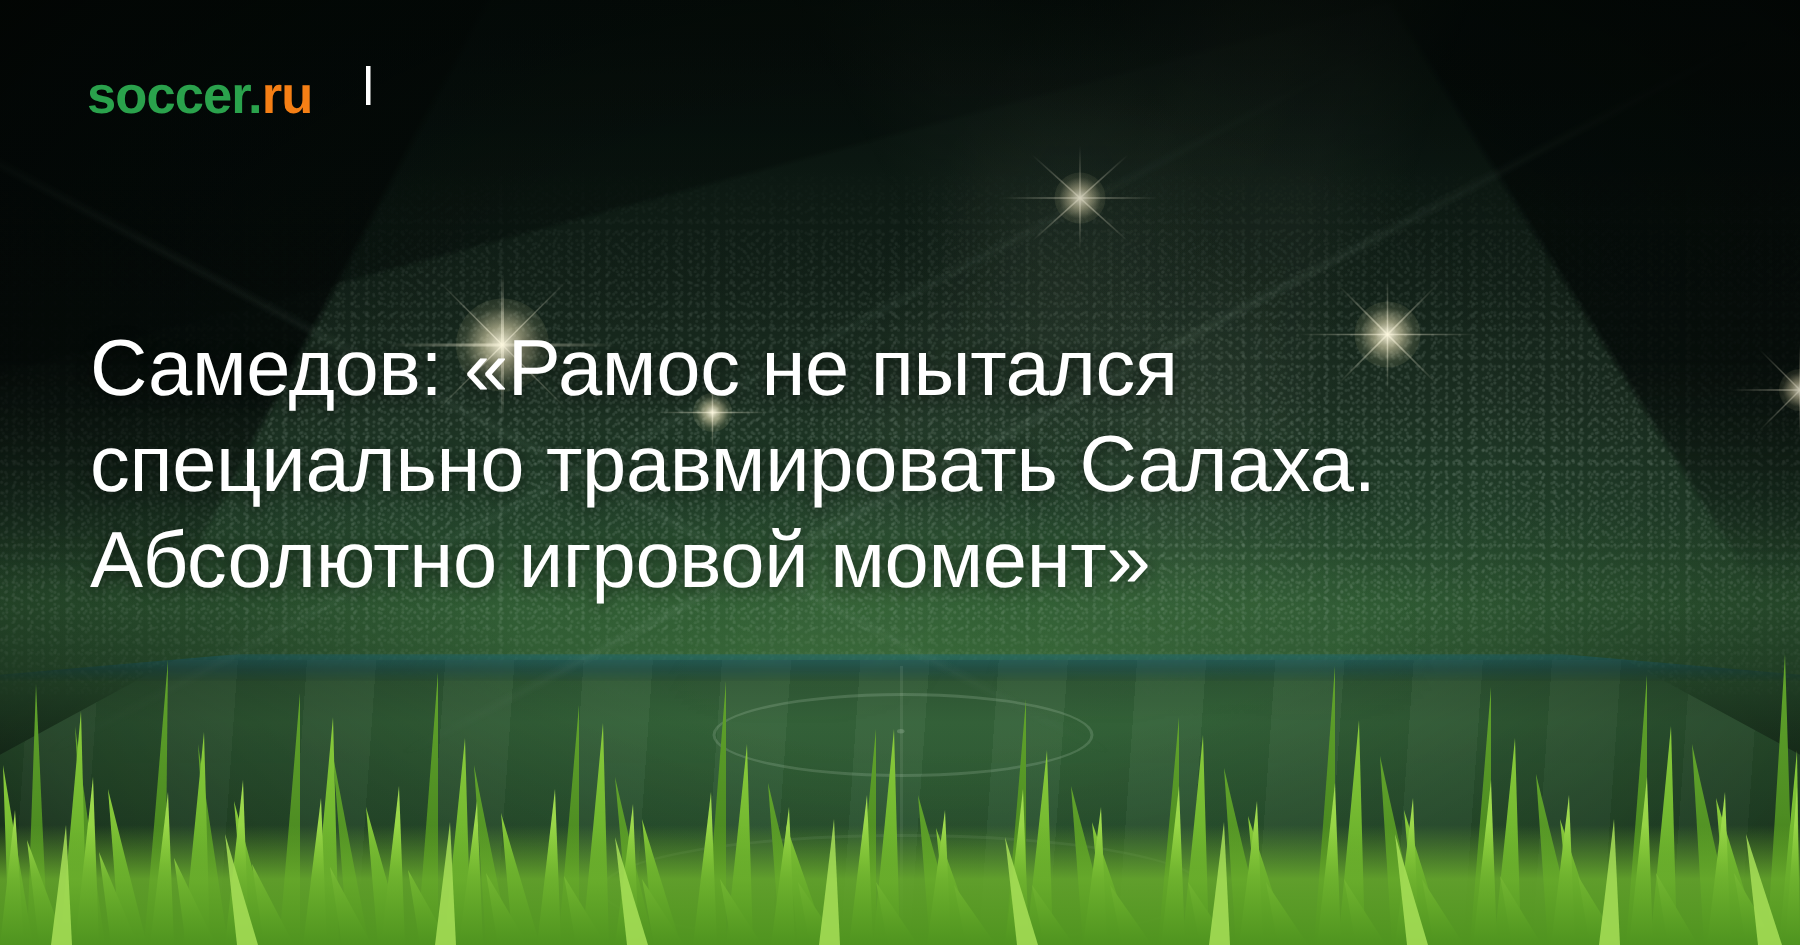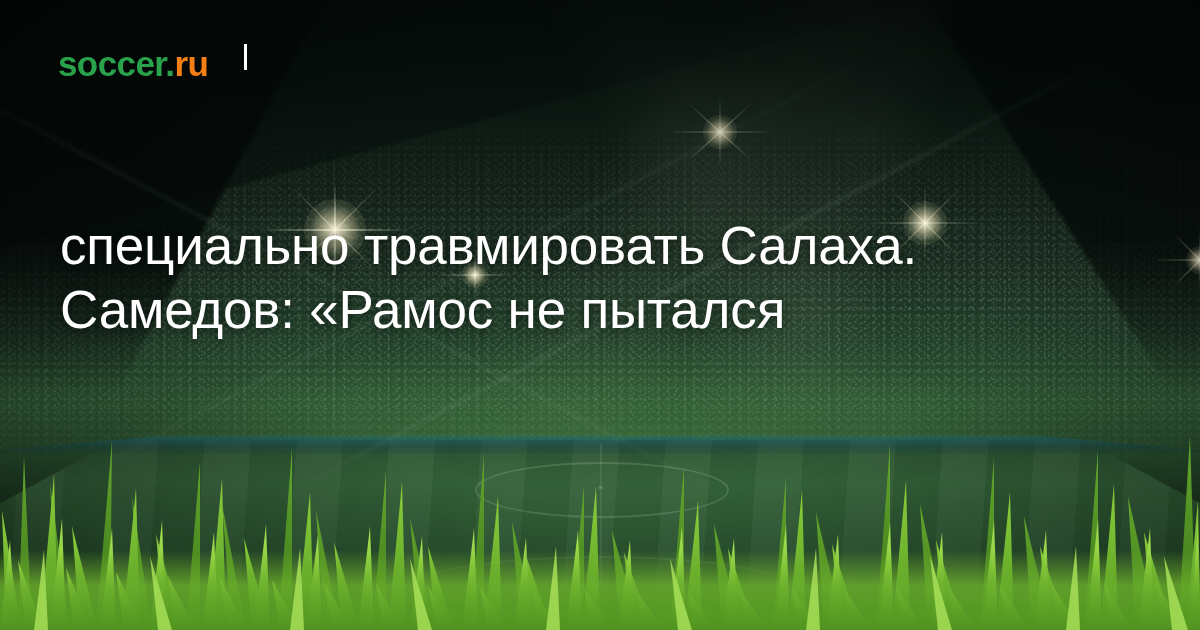--- a/index.html
+++ b/index.html
@@ -511,17 +511,18 @@
   </div>
 
   <div class="header">
     <div class="logo">
       <span class="w-soccer">soccer</span><span class="w-dot">.</span><span class="w-ru">ru</span>
     </div>
     <span class="sep"></span>
   </div>
 
   <div class="headline">
+    <span class="ln">Самедов: «Рамос не пытался</span>
     <span class="ln">специально травмировать Салаха.</span>
-    <span class="ln">Самедов: «Рамос не пытался</span>
+    <span class="ln">Абсолютно игровой момент»</span>
   </div>
 
 </div>
 
 </body></html>

